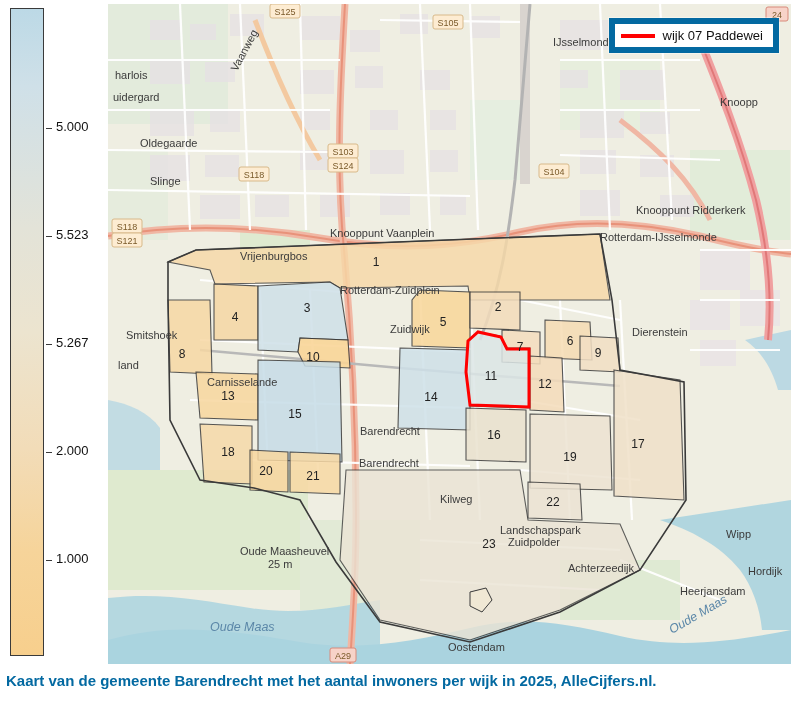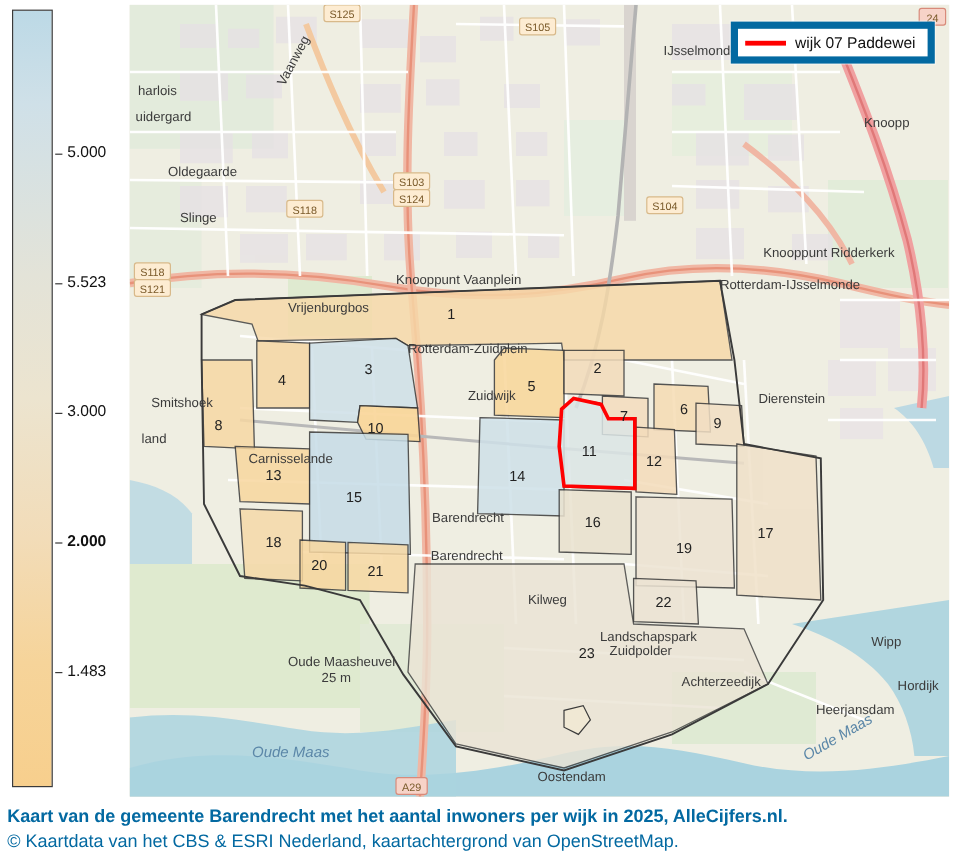--- a/index.html
+++ b/index.html
@@ -141,29 +141,29 @@
     <div class="cb-tick" style="top: 128px;">
       <i></i>
         <span>5.000</span>
     </div>
     <div class="cb-tick" style="top: 236px;">
       <i></i>
         <span>5.523</span>
     </div>
     <div class="cb-tick" style="top: 344px;">
       <i></i>
-        <span>3.000</span>
-    </div>
-    <div class="cb-tick" style="top: 452px; font-weight: bold;">
+        <span>5.267</span>
+    </div>
+    <div class="cb-tick" style="top: 452px;">
       <i></i>
         <span>2.000</span>
     </div>
     <div class="cb-tick" style="top: 560px;">
       <i></i>
-        <span>1.483</span>
+        <span>1.000</span>
     </div>
   </div>
 
   <div id="map">
     <svg width="683" height="660" viewBox="108 4 683 660" xmlns="http://www.w3.org/2000/svg">
 
       <rect x="108" y="4" width="683" height="660" fill="#efeee2"></rect>
 
       <g>
         <rect x="108" y="4" width="120" height="120" fill="#e3ebdc"></rect>
@@ -446,16 +446,15 @@
     </svg>
 
     <div id="legend">
       <span class="swatch"></span>
       <span>wijk 07 Paddewei</span>
     </div>
   </div>
 
   <div id="caption">
     <div class="line1">Kaart van de gemeente Barendrecht met het aantal inwoners per wijk in 2025, AlleCijfers.nl.</div>
-    <div class="line2">© Kaartdata van het CBS &amp; ESRI Nederland, kaartachtergrond van OpenStreetMap.</div>
   </div>
 
 </div>
 
 </body></html>

